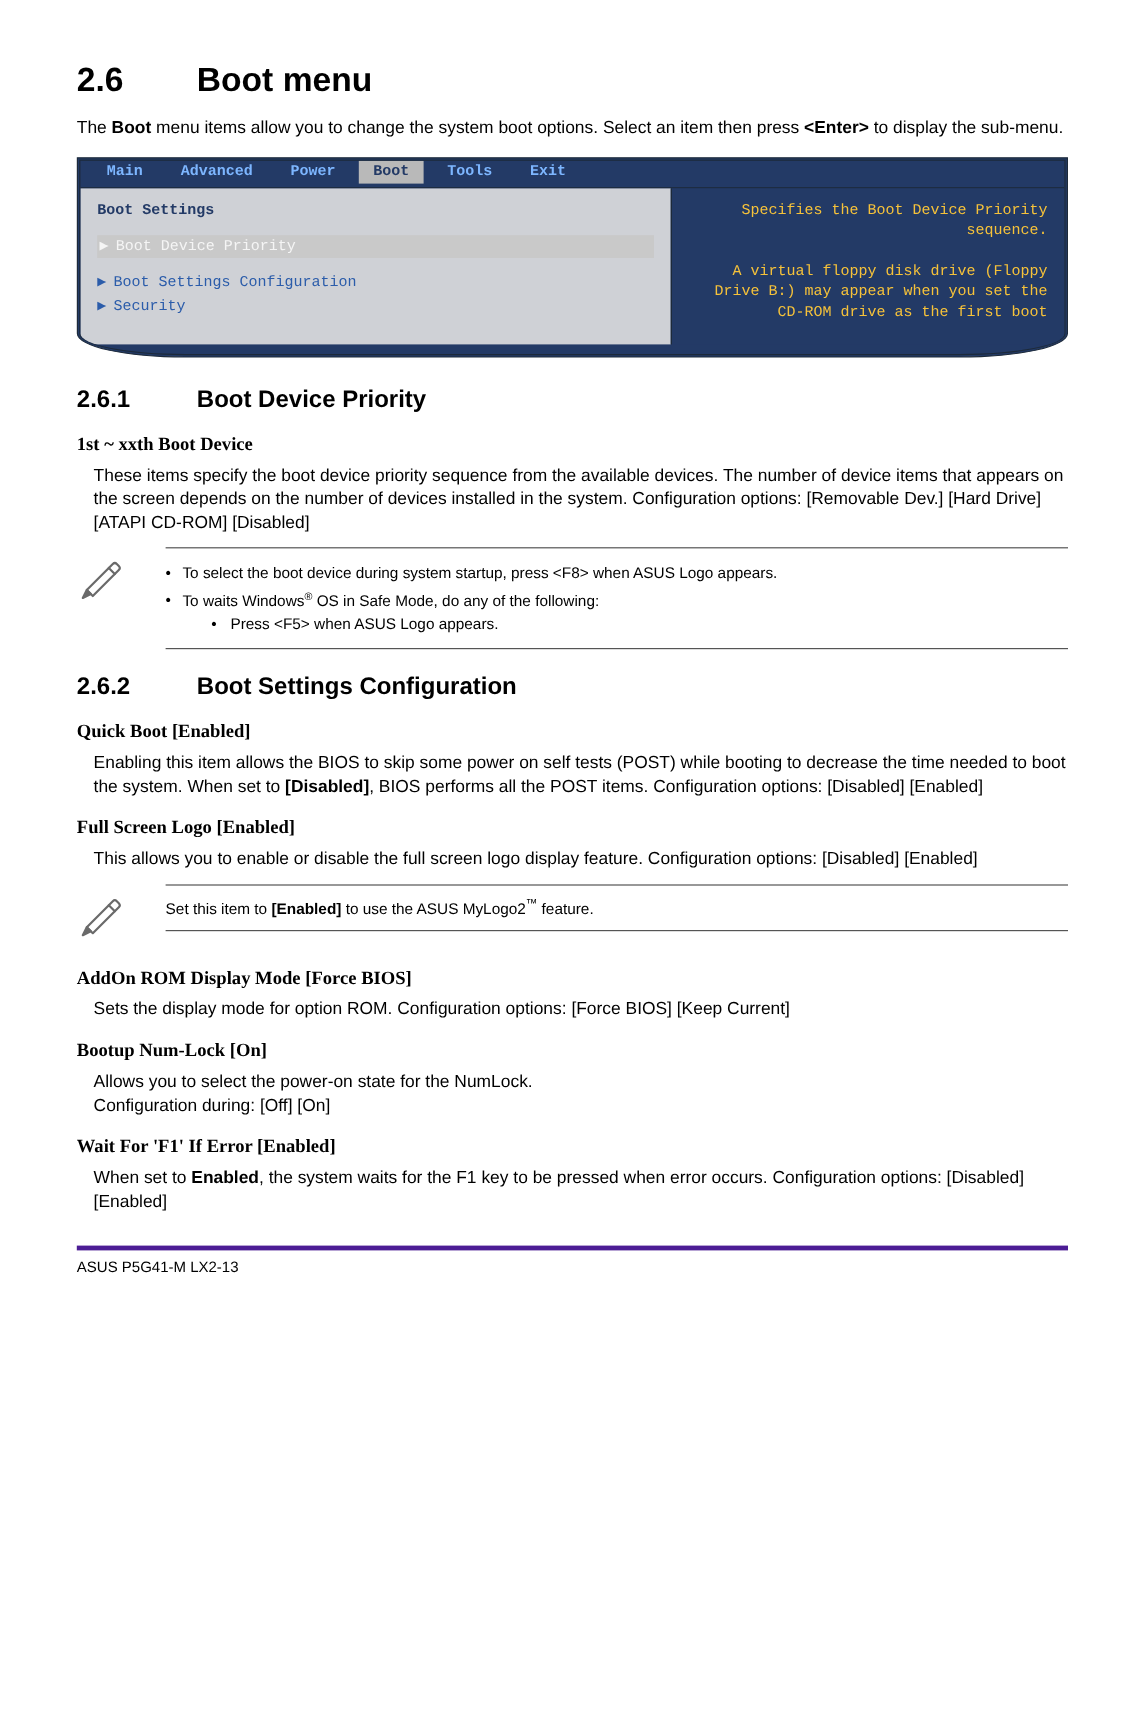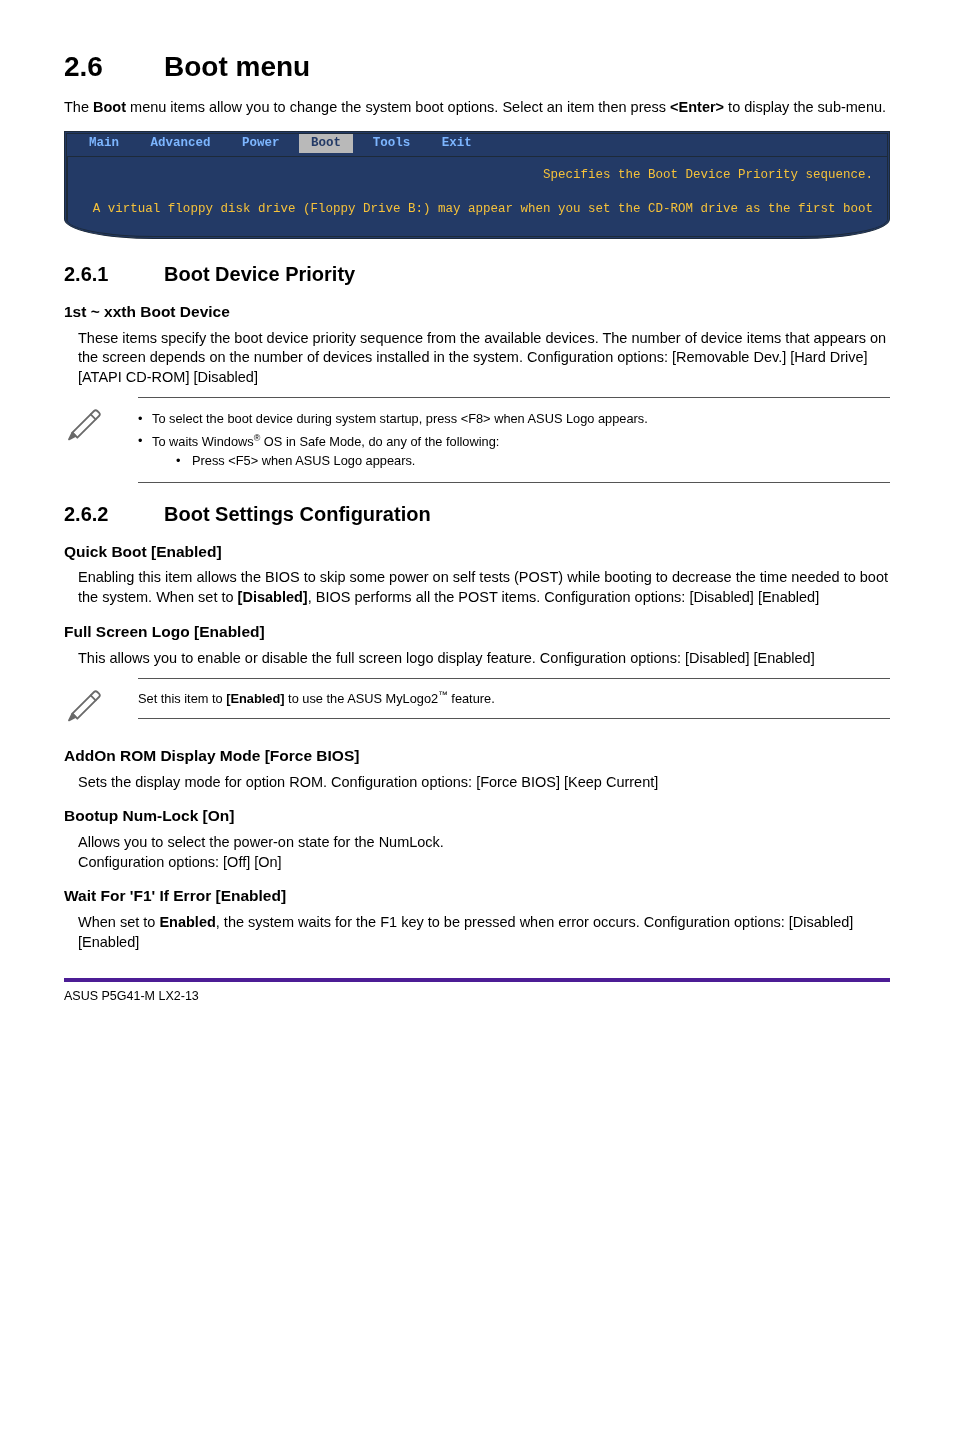--- a/index.html
+++ b/index.html
@@ -73,20 +73,21 @@
   h2.sub {
     font-size: 20px;
     font-weight: bold;
     margin: 18px 0 8px 0;
   }
   h2.sub .num { display:inline-block; width: 100px; }
   h3.para {
     font-size: 15.5px;
     font-weight: bold;
     margin: 14px 0 6px 0;
+    font-family: Liberation Serif, serif;
   }
   p.body { font-size: 14.5px; margin: 0 0 10px 14px; }
 
   
   .note-row {
     display:flex;
     align-items: flex-start;
     gap: 30px;
     margin: 10px 0 18px 0;
   }
@@ -135,20 +136,27 @@
   <div class="bios">
     <div class="bios-tabs">
       <span class="bios-tab">Main</span>
       <span class="bios-tab">Advanced</span>
       <span class="bios-tab">Power</span>
       <span class="bios-tab sel">Boot</span>
       <span class="bios-tab">Tools</span>
       <span class="bios-tab">Exit</span>
     </div>
     <div class="bios-body">
+      <div class="bios-left">
+        <div class="heading">Boot Settings</div>
+        <div class="row sel"><span class="arrow">▶</span><span>Boot Device Priority</span></div>
+        <div style="height:6px"></div>
+        <div class="row"><span class="arrow">▶</span><span>Boot Settings Configuration</span></div>
+        <div class="row"><span class="arrow">▶</span><span>Security</span></div>
+      </div>
       <div class="bios-right" style="white-space:pre-line;text-align:right;">Specifies the Boot Device Priority sequence.
 
 A virtual floppy disk drive (Floppy Drive B:) may appear when you set the CD-ROM drive as the first boot</div>
     </div>
   </div>
 </div>
 
 <h2 class="sub">
   <span class="num">2.6.1</span><span>Boot Device Priority</span>
 </h2>
@@ -204,21 +212,21 @@
   <div class="note-content single">
     <span>Set this item to </span><span class="bold">[Enabled]</span><span> to use the ASUS MyLogo2</span><sup class="tm">™</sup><span> feature.</span>
   </div>
 </div>
 
 <h3 class="para">AddOn ROM Display Mode [Force BIOS]</h3>
 <p class="body">Sets the display mode for option ROM. Configuration options: [Force BIOS] [Keep Current]</p>
 
 <h3 class="para">Bootup Num-Lock [On]</h3>
 <p class="body" style="white-space:pre-line;">Allows you to select the power-on state for the NumLock.
-Configuration options: [Off] [On]</p>
+Configuration during: [Off] [On]</p>
 
 <h3 class="para">Wait For 'F1' If Error [Enabled]</h3>
 <p class="body">
   <span>When set to </span><span class="bold">Enabled</span><span>, the system waits for the F1 key to be pressed when error occurs. Configuration options: [Disabled] [Enabled]</span>
 </p>
 
 <div class="footer">
   <span>ASUS P5G41-M LX</span>
   <span>2-13</span>
 </div>

